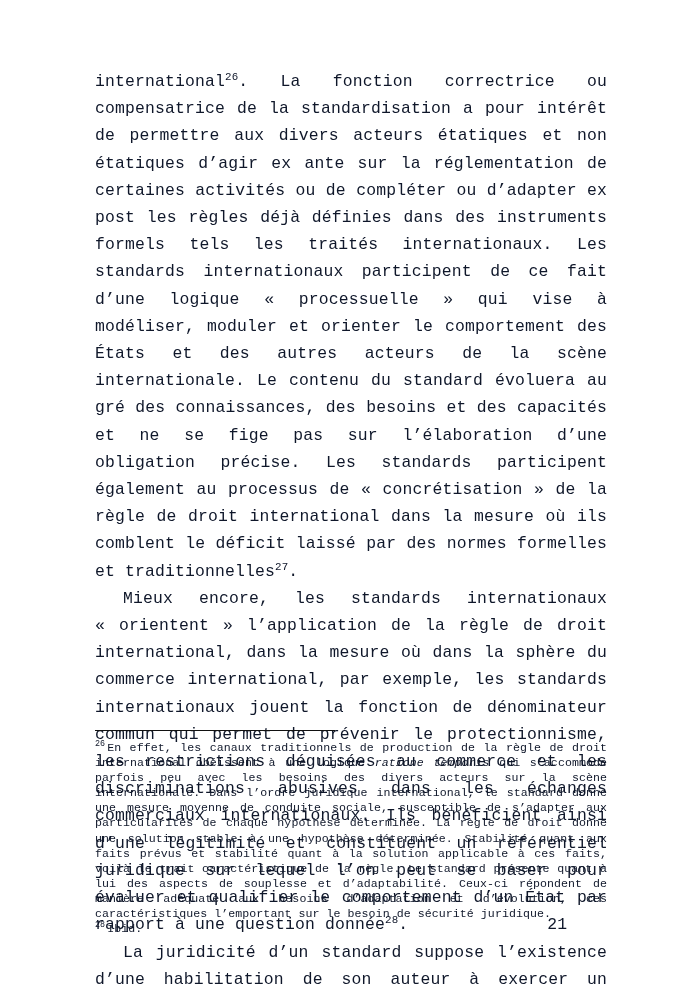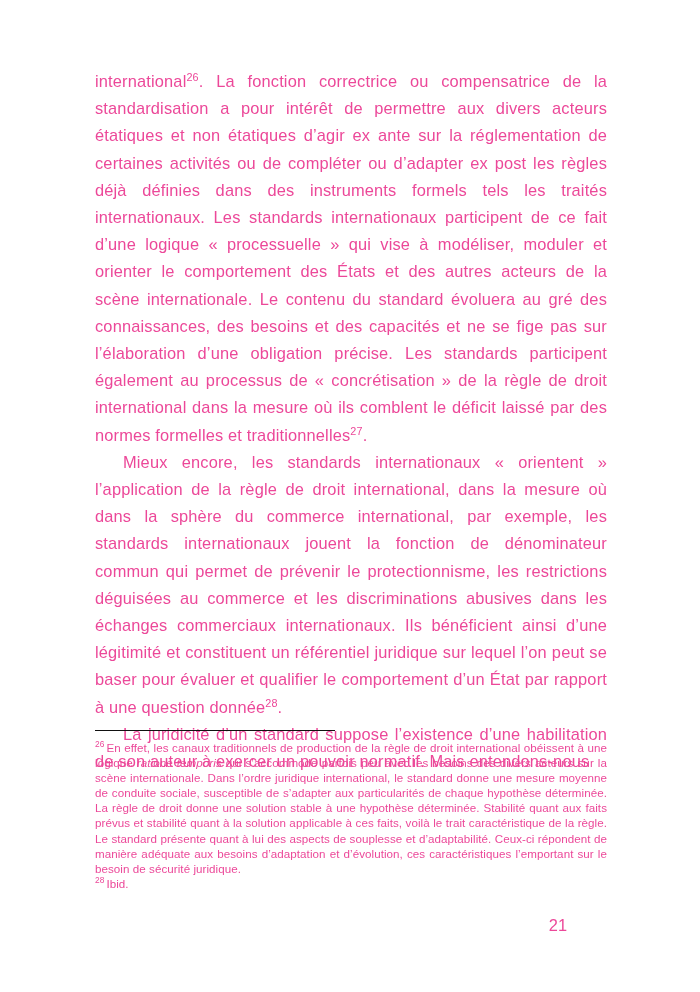--- a/index.html
+++ b/index.html
@@ -8,22 +8,22 @@
     padding: 0;
     background: #ffffff;
   }
 
   .page {
     position: relative;
     width: 660px;
     height: 992px;
     background: #ffffff;
     overflow: hidden;
-    font-family: Liberation Sans, sans-serif;
-    color: #ec4899;
+    font-family: Liberation Mono, monospace;
+    color: #0f172a;
     box-sizing: border-box;
   }
 
   
   .content {
     position: absolute;
     left: 95px;
     top: 68px;
     width: 512px;
   }

